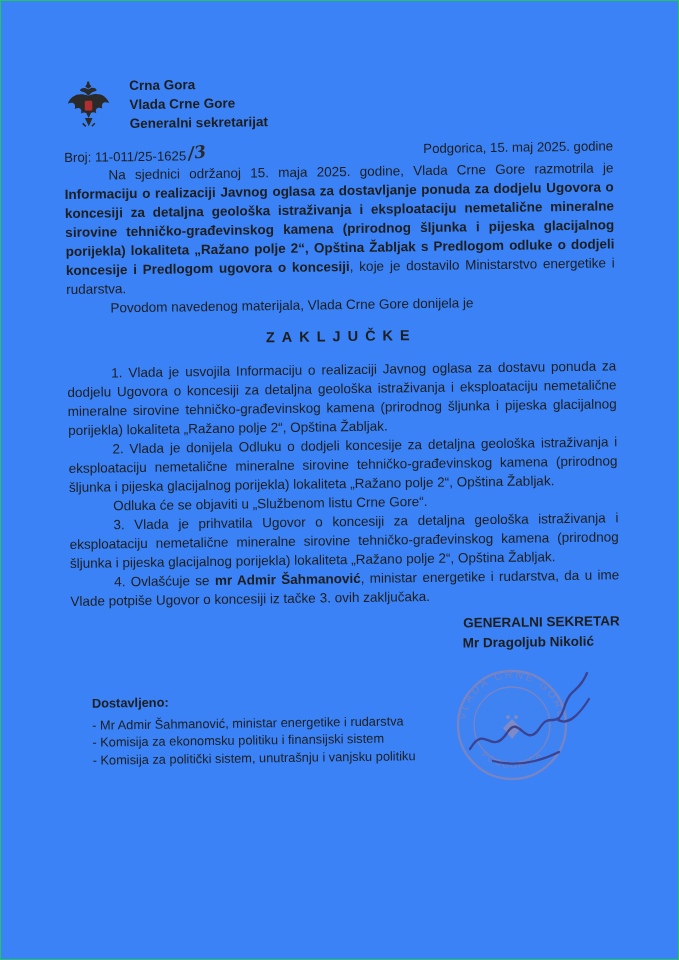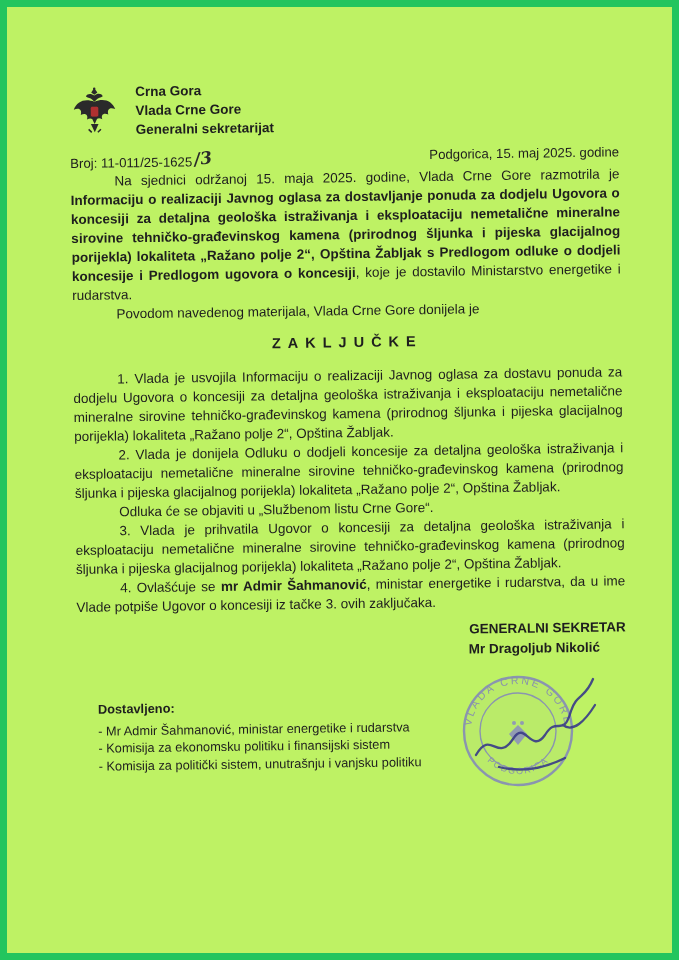--- a/index.html
+++ b/index.html
@@ -1,18 +1,18 @@
 <!DOCTYPE html>
 <html><head>
 <meta charset="utf-8">
 <style>
   html,body{margin:0;padding:0;background:#ffffff;}
   .page{
-    position:relative;width:679px;height:960px;background:#bef264;
-    border:7px solid #22c55e;box-sizing:border-box;overflow:hidden;
+    position:relative;width:679px;height:960px;background:#3b82f6;
+    border:1px solid #22c55e;box-sizing:border-box;overflow:hidden;
     font-family:"Liberation Sans",sans-serif;color:#1e1e1e;
   }
   .content{
     position:absolute;left:66px;top:76px;width:549px;
     transform:rotate(-0.8deg);transform-origin:0 40%;
   }
   .hdr{display:flex;align-items:center;gap:18px;margin-left:2px;}
   .org div{font-weight:700;font-size:13.5px;line-height:19px;}
   .meta{display:flex;justify-content:space-between;align-items:flex-start;margin-top:12px;font-size:13.2px;}
   .hand{

